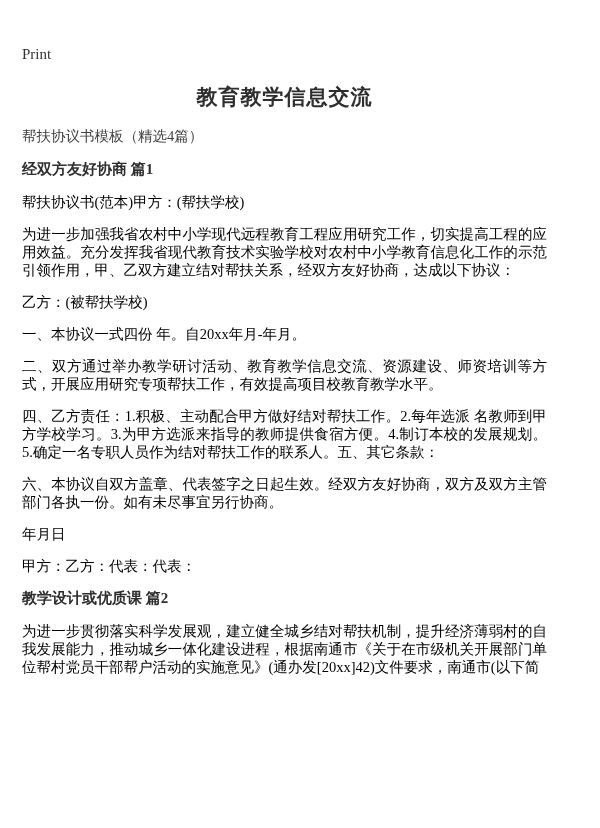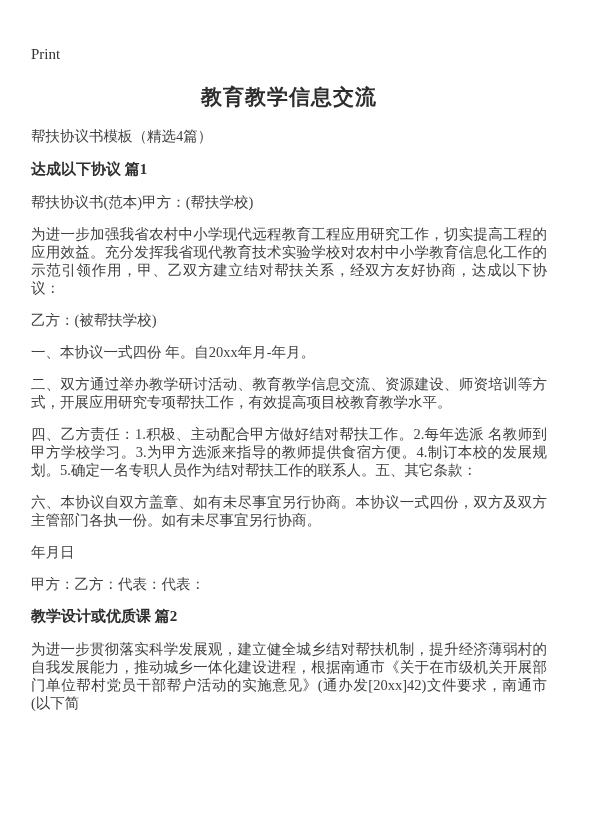--- a/index.html
+++ b/index.html
@@ -11,21 +11,21 @@
     width: 600px;
     height: 828px;
     font-family: "Liberation Serif", "DejaVu Serif", serif;
     color: #3b3b3b;
     overflow: hidden;
   }
   .page {
     box-sizing: border-box;
     width: 600px;
     height: 703px;
-    padding: 46px 53px 0 31px;
+    padding: 46px 53px 0 22px;
     background: #ffffff;
   }
   .print-link {
     font-size: 15px;
     color: #333333;
     margin: 0 0 20px 0;
     cursor: pointer;
   }
   .doc-title {
     font-size: 21px;
@@ -44,44 +44,44 @@
   .section-heading {
     font-size: 15px;
     font-weight: bold;
     color: #2e2e2e;
     margin: 14px 0 14px 0;
   }
   .para {
     font-size: 14.5px;
     line-height: 18px;
     margin: 14px 0 14px 0;
-    color: #404040;
+    color: #000000;
     text-align: justify;
   }
 </style>
 </head>
 <body>
 
 <div class="page">
 
   <div class="print-link">Print</div>
 
   <h1 class="doc-title">教育教学信息交流</h1>
 
   <p class="doc-subtitle">帮扶协议书模板（精选4篇）</p>
 
-  <h2 class="section-heading">达成以下协议 篇1</h2>
+  <h2 class="section-heading">经双方友好协商 篇1</h2>
 
   <p class="para">帮扶协议书(范本)甲方：(帮扶学校)</p>
   <p class="para">为进一步加强我省农村中小学现代远程教育工程应用研究工作，切实提高工程的应用效益。充分发挥我省现代教育技术实验学校对农村中小学教育信息化工作的示范引领作用，甲、乙双方建立结对帮扶关系，经双方友好协商，达成以下协议：</p>
   <p class="para">乙方：(被帮扶学校)</p>
   <p class="para">一、本协议一式四份 年。自20xx年月-年月。</p>
   <p class="para">二、双方通过举办教学研讨活动、教育教学信息交流、资源建设、师资培训等方式，开展应用研究专项帮扶工作，有效提高项目校教育教学水平。</p>
   <p class="para">四、乙方责任：1.积极、主动配合甲方做好结对帮扶工作。2.每年选派 名教师到甲方学校学习。3.为甲方选派来指导的教师提供食宿方便。4.制订本校的发展规划。5.确定一名专职人员作为结对帮扶工作的联系人。五、其它条款：</p>
-  <p class="para">六、本协议自双方盖章、如有未尽事宜另行协商。本协议一式四份，双方及双方主管部门各执一份。如有未尽事宜另行协商。</p>
+  <p class="para">六、本协议自双方盖章、代表签字之日起生效。经双方友好协商，双方及双方主管部门各执一份。如有未尽事宜另行协商。</p>
   <p class="para">年月日</p>
   <p class="para">甲方：乙方：代表：代表：</p>
 
   <h2 class="section-heading">教学设计或优质课 篇2</h2>
 
   <p class="para">为进一步贯彻落实科学发展观，建立健全城乡结对帮扶机制，提升经济薄弱村的自我发展能力，推动城乡一体化建设进程，根据南通市《关于在市级机关开展部门单位帮村党员干部帮户活动的实施意见》(通办发[20xx]42)文件要求，南通市(以下简</p>
 
 </div>
 
 </body></html>

